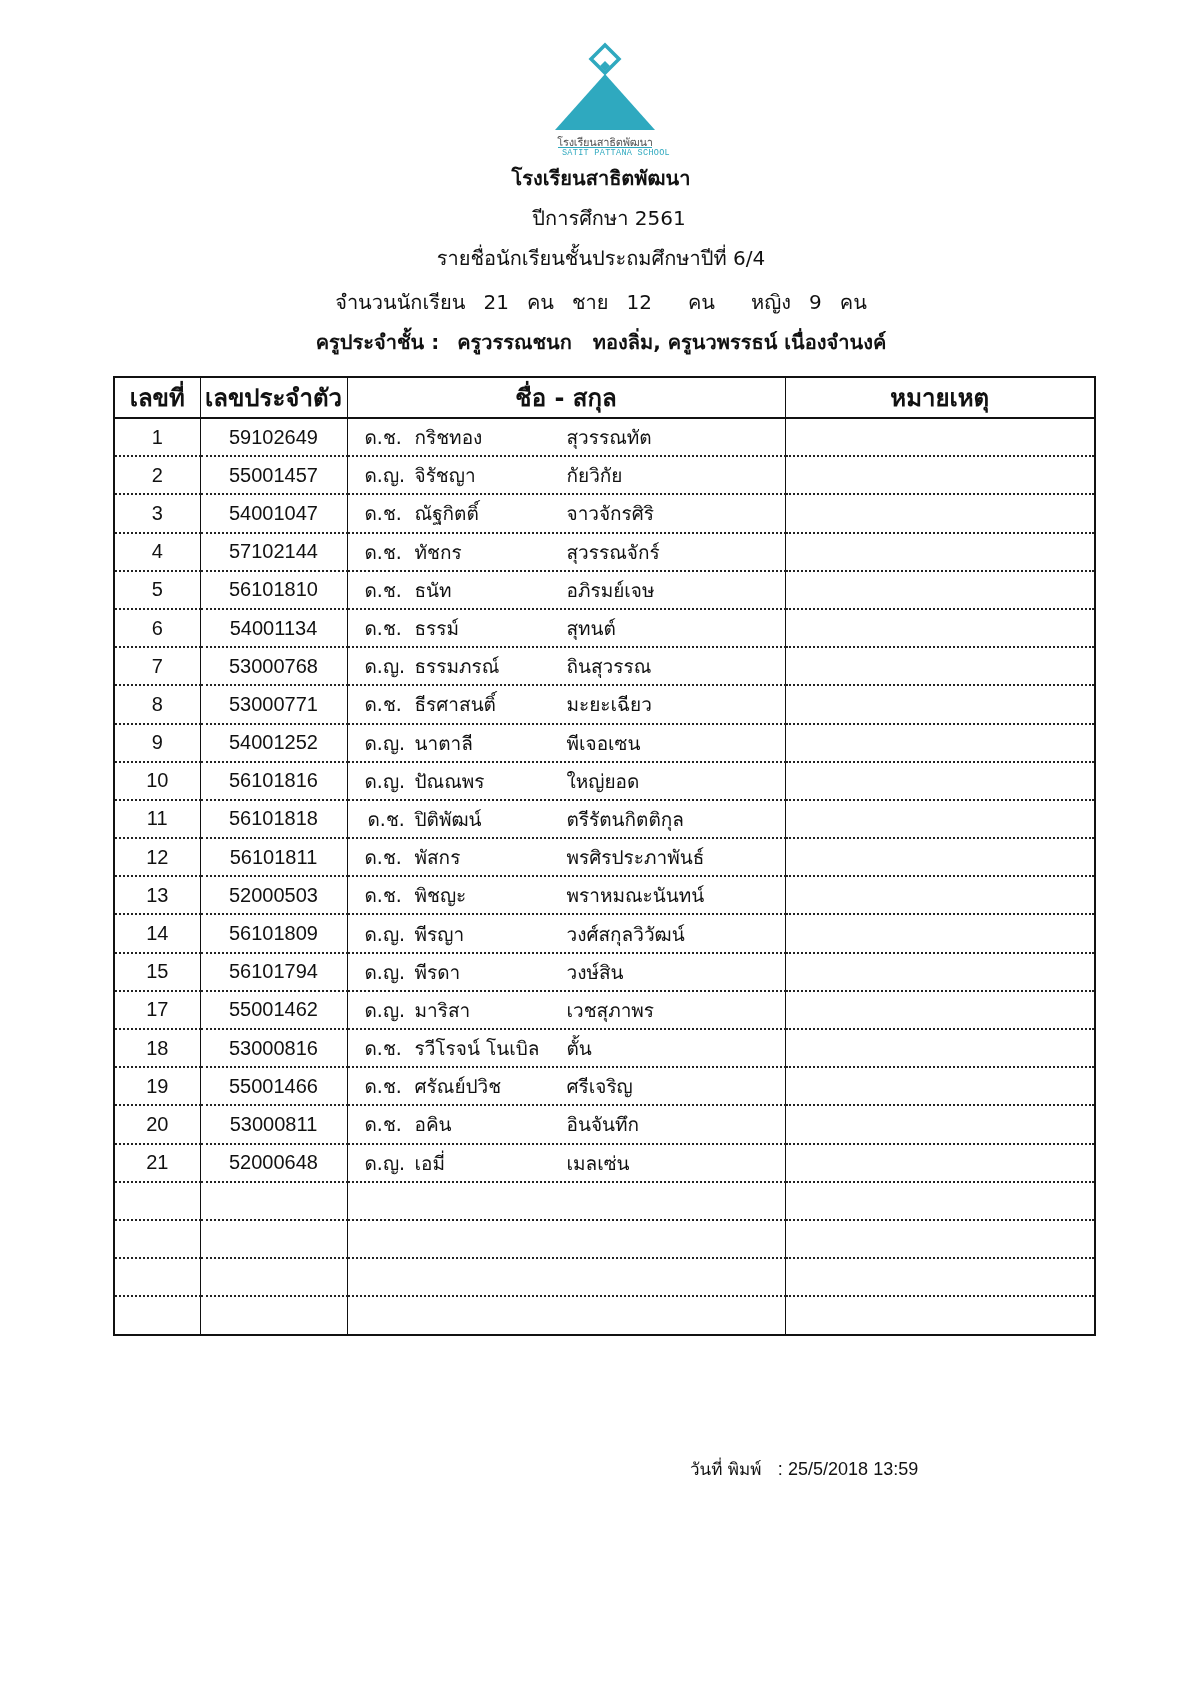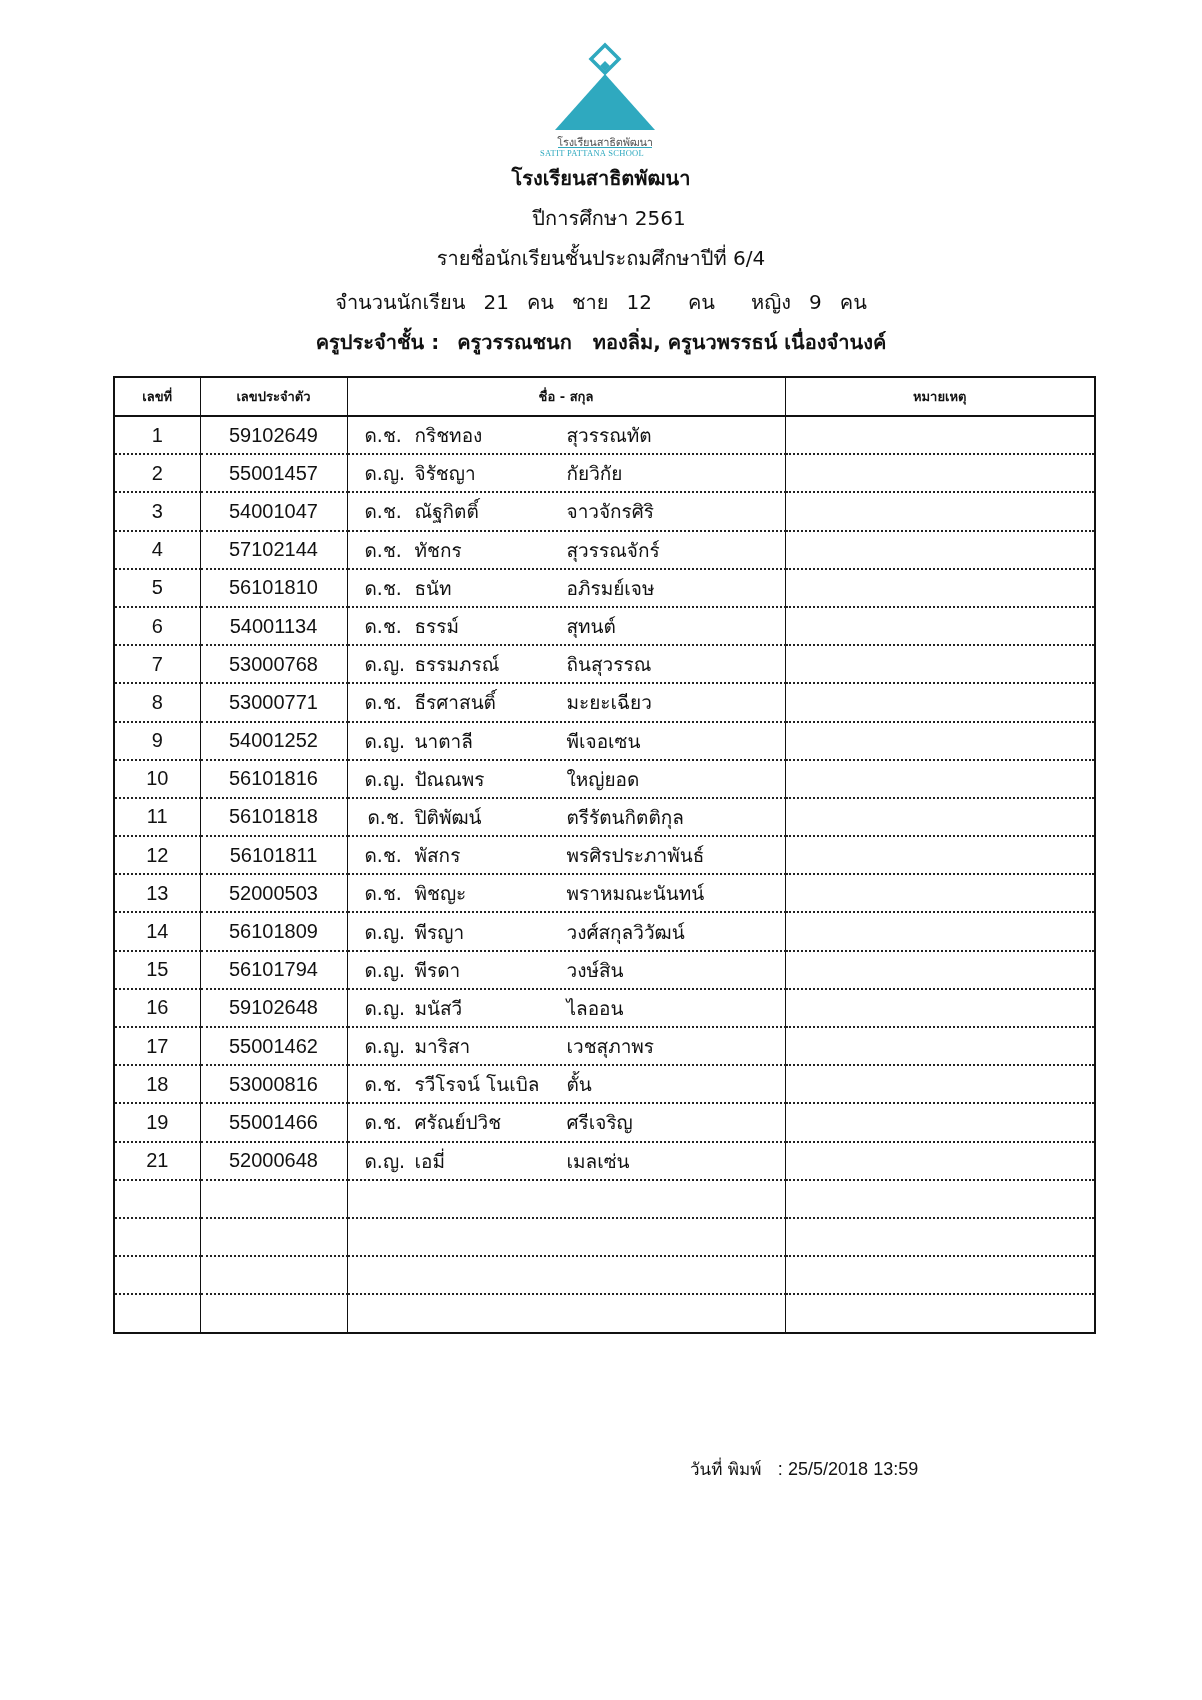--- a/index.html
+++ b/index.html
@@ -30,24 +30,24 @@
       text-align: center;
       font-size: 11px;
       color: #555555;
       font-family: "DejaVu Sans", sans-serif;
       letter-spacing: -0.2px;
     }
     .logo-en {
       position: absolute;
       left: 0; right: 0;
       top: 106px;
-      text-align: left;
+      text-align: right;
       font-size: 8.5px;
       color: #2fa9bf;
-      font-family: Liberation Serif, serif;
+      font-family: Liberation Mono, monospace;
       letter-spacing: 0.3px;
     }
     .logo-rule {
       position: absolute;
       left: 18px; right: 18px;
       top: 105px;
       border-top: 1px solid #2fa9bf;
     }
     .heading {
       position: absolute;
@@ -76,21 +76,21 @@
       table-layout: fixed;
       border: 2px solid #111111;
     }
     .roster col.c-no { width: 86px; }
     .roster col.c-id { width: 147px; }
     .roster col.c-name { width: 438px; }
     .roster col.c-note { width: 310px; }
     .roster th {
       height: 37px;
       font-weight: bold;
-      font-size: 13px;
+      font-size: 24px;
       border-left: 1.5px solid #111111;
       border-right: 1.5px solid #111111;
       border-bottom: 2px solid #111111;
       text-align: center;
       padding: 0;
     }
     .roster td {
       height: 36.2px;
       border-left: 1.5px solid #111111;
       border-right: 1.5px solid #111111;
@@ -247,44 +247,44 @@
         <td class="name"><span class="prefix">ด.ญ.</span><span class="first">พีรญา</span><span class="last">วงศ์สกุลวิวัฒน์</span></td>
         <td class="note"></td>
       </tr>
       <tr>
         <td class="no">15</td>
         <td class="sid">56101794</td>
         <td class="name"><span class="prefix">ด.ญ.</span><span class="first">พีรดา</span><span class="last">วงษ์สิน</span></td>
         <td class="note"></td>
       </tr>
       <tr>
-        <td class="no">16</td>
-        <td class="sid">59102648</td>
-        <td class="name"><span class="prefix">ด.ญ.</span><span class="first">มนัสวี</span><span class="last">ไลออน</span></td>
-        <td class="note"></td>
-      </tr>
-      <tr>
         <td class="no">17</td>
         <td class="sid">55001462</td>
         <td class="name"><span class="prefix">ด.ญ.</span><span class="first">มาริสา</span><span class="last">เวชสุภาพร</span></td>
         <td class="note"></td>
       </tr>
       <tr>
         <td class="no">18</td>
         <td class="sid">53000816</td>
         <td class="name"><span class="prefix">ด.ช.</span><span class="first">รวีโรจน์ โนเบิล</span><span class="last">ตั้น</span></td>
         <td class="note"></td>
       </tr>
       <tr>
         <td class="no">19</td>
         <td class="sid">55001466</td>
         <td class="name"><span class="prefix">ด.ช.</span><span class="first">ศรัณย์ปวิช</span><span class="last">ศรีเจริญ</span></td>
         <td class="note"></td>
       </tr>
       <tr>
+        <td class="no">20</td>
+        <td class="sid">53000811</td>
+        <td class="name"><span class="prefix">ด.ช.</span><span class="first">อคิน</span><span class="last">อินจันทึก</span></td>
+        <td class="note"></td>
+      </tr>
+      <tr>
         <td class="no">21</td>
         <td class="sid">52000648</td>
         <td class="name"><span class="prefix">ด.ญ.</span><span class="first">เอมี่</span><span class="last">เมลเซ่น</span></td>
         <td class="note"></td>
       </tr>
       <tr>
         <td></td>
         <td></td>
         <td></td>
         <td></td>

